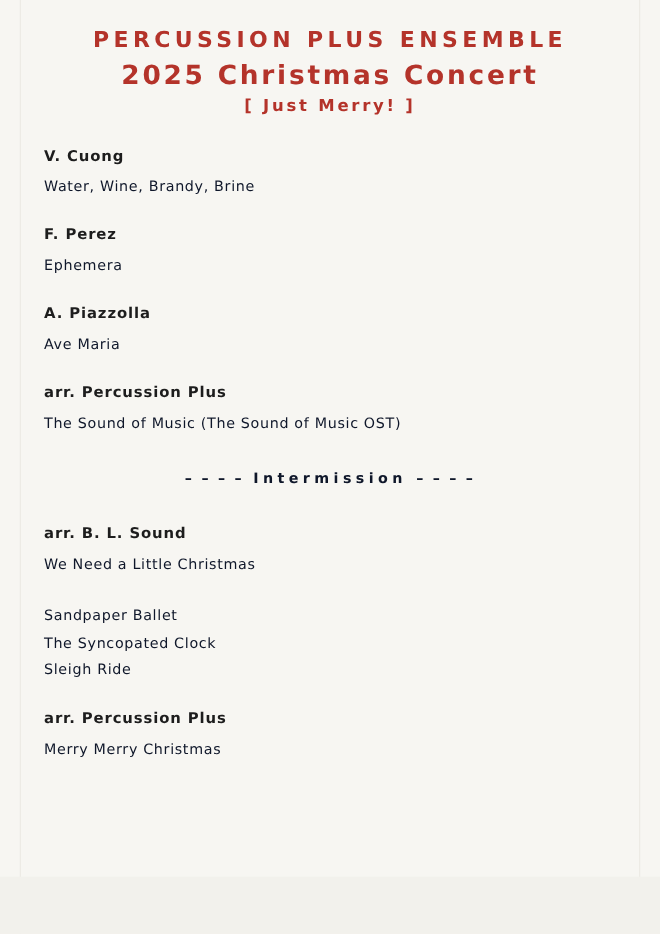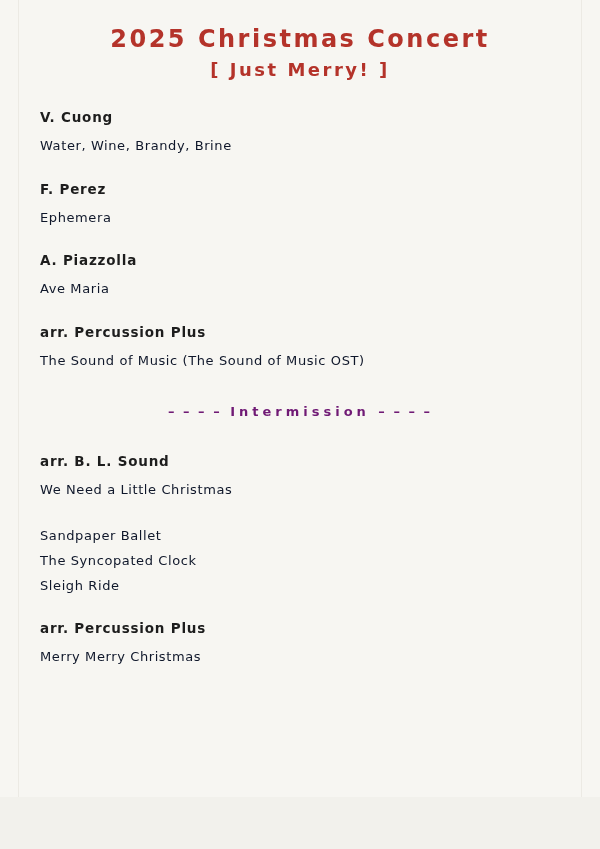--- a/index.html
+++ b/index.html
@@ -34,21 +34,21 @@
   }
   .title-1 {
     font-size: 20px;
     letter-spacing: 4px;
   }
   .title-2 {
     font-size: 24px;
     letter-spacing: 2.5px;
   }
   .title-3 {
-    font-size: 18px;
+    font-size: 15px;
     letter-spacing: 2.5px;
   }
   .program {
   }
   .entry {
     margin-bottom: 22px;
   }
   .composer {
     font-size: 13.5px;
     font-weight: bold;
@@ -60,21 +60,21 @@
     font-size: 13px;
     letter-spacing: 0.6px;
     color: #0f172a;
     line-height: 1.9;
   }
   .intermission {
     text-align: center;
     font-size: 13px;
     font-weight: bold;
     letter-spacing: 4px;
-    color: #701a75;
+    color: #0f172a;
     margin: 30px 0 34px 0;
   }
   .intermission .dash {
     letter-spacing: 2px;
     font-weight: bold;
   }
   .footer-band {
     position: absolute;
     left: 0;
     right: 0;
@@ -94,20 +94,21 @@
 </style>
 </head>
 <body>
 
 <div class="page">
 
   <div class="side-rule left"></div>
   <div class="side-rule right"></div>
 
   <div class="header">
+    <div class="title-line title-1" style="color: rgb(180, 51, 42);">PERCUSSION PLUS ENSEMBLE</div>
     <div class="title-line title-2" style="color: rgb(180, 51, 42);">2025 Christmas Concert</div>
     <div class="title-line title-3" style="color: rgb(180, 51, 42);">[ Just Merry! ]</div>
   </div>
 
   <div class="program">
 
     <div class="entry">
       <div class="composer">V. Cuong</div>
       <div class="piece">Water, Wine, Brandy, Brine</div>
     </div>

